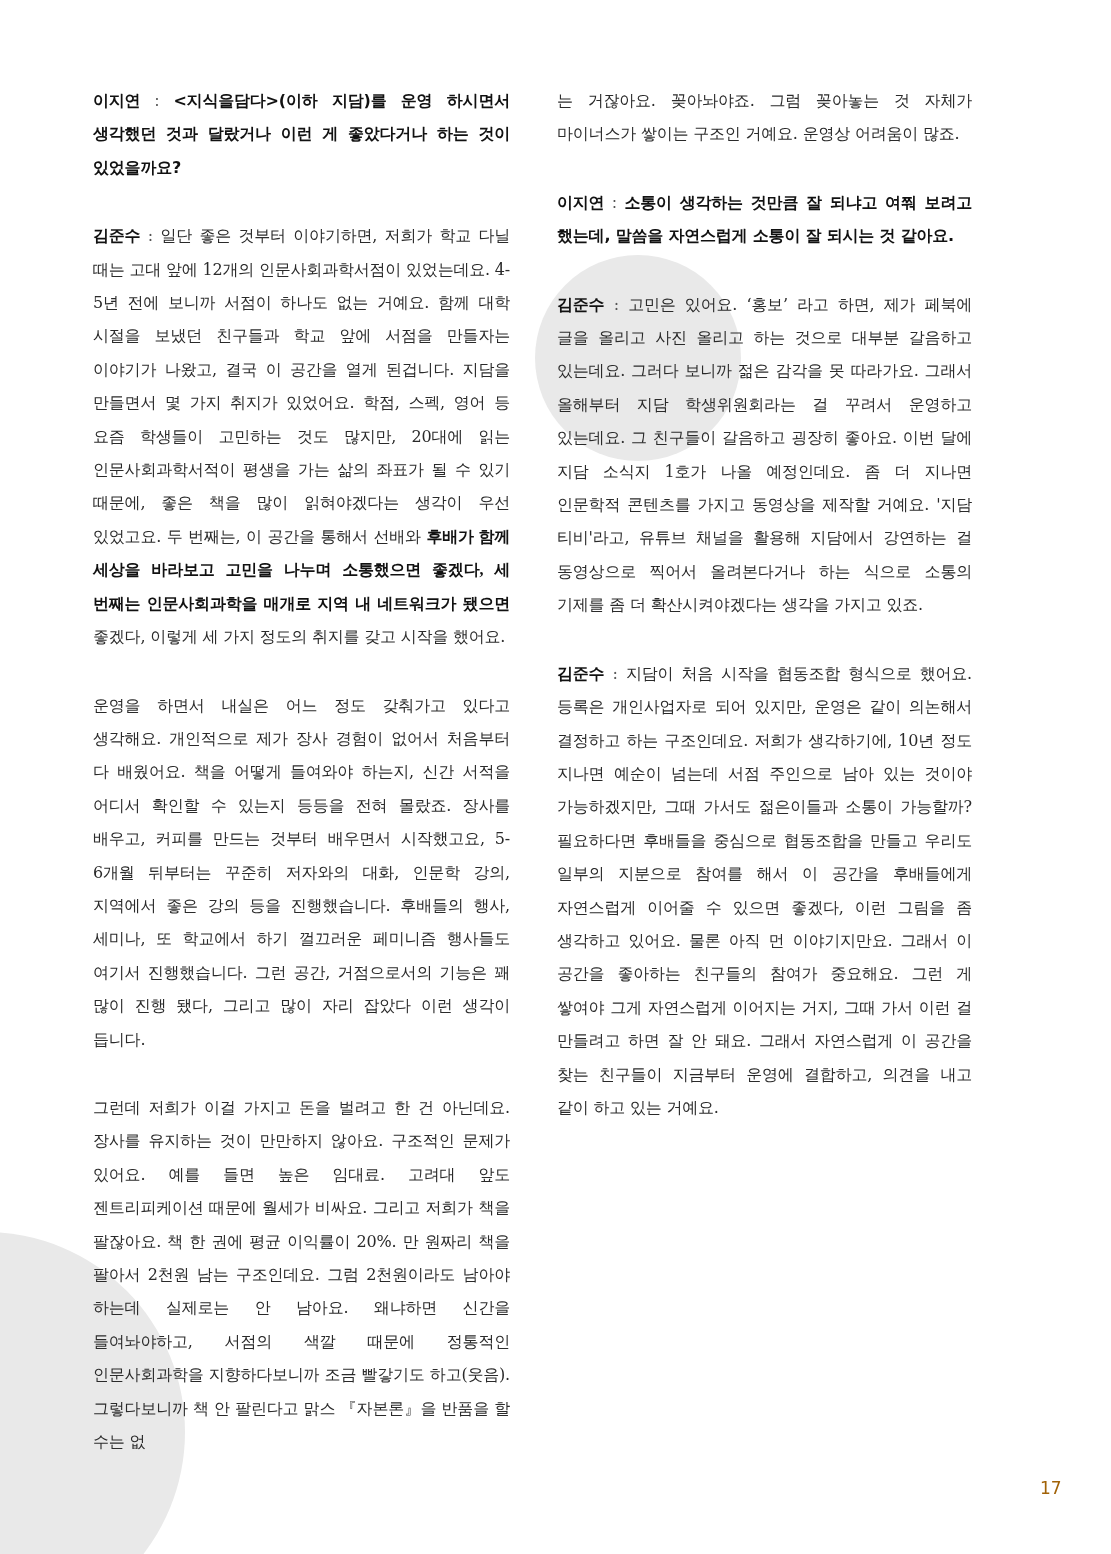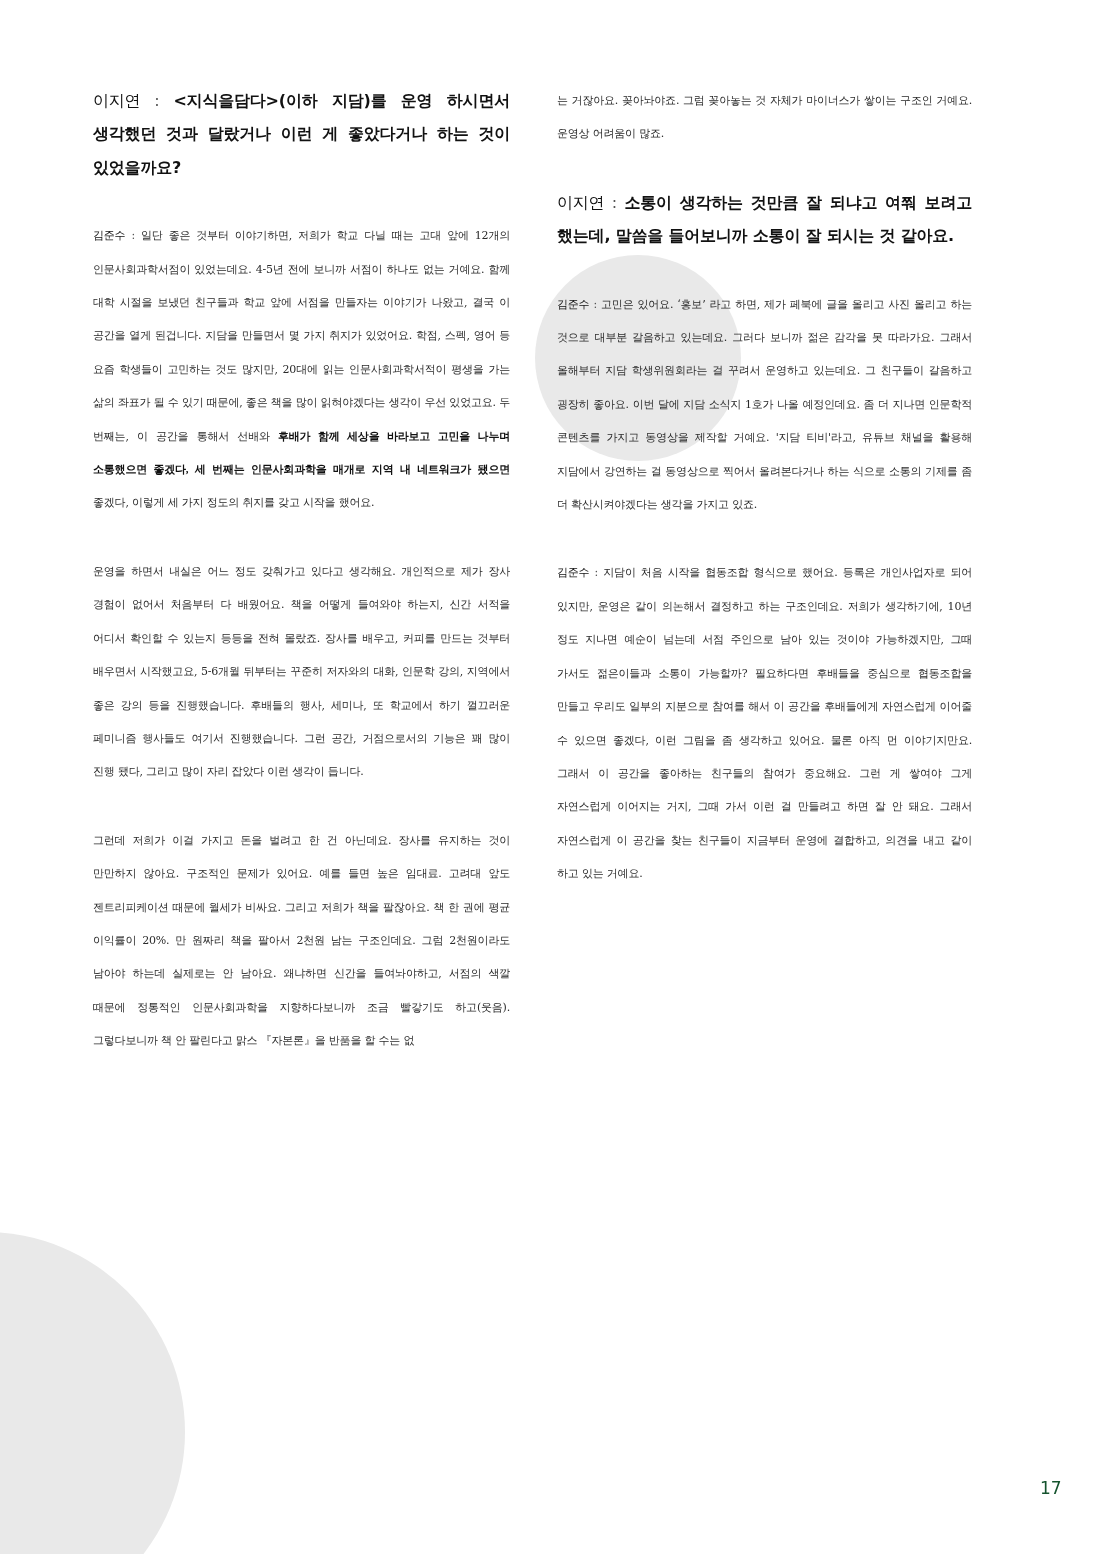--- a/index.html
+++ b/index.html
@@ -10,34 +10,34 @@
     color: #2a2a2a;
   }
   .circle { position: absolute; border-radius: 50%; background: #e9e9e9; z-index: 0; }
   .circle-top { left: 535px; top: 255px; width: 206px; height: 206px; }
   .circle-bottom { left: -215px; top: 1232px; width: 400px; height: 400px; }
   .col { position: absolute; top: 84px; z-index: 1; }
   .col-left { left: 93px; width: 417px; }
   .col-right { left: 557px; width: 415px; }
   .para {
     margin: 0 0 35px 0;
-    font-size: 11px;
+    font-size: 16px;
     line-height: 33.4px;
     text-align: justify;
     word-break: keep-all;
     letter-spacing: -0.2px;
   }
   .para.q { font-family: "DejaVu Sans", "Liberation Sans", sans-serif; font-weight: bold; color: #111; font-size: 16px; }
-  .speaker { font-family: "DejaVu Sans", "Liberation Sans", sans-serif; font-weight: normal; color: #111; margin-top: 24px; }
+  .speaker { font-family: "DejaVu Sans", "Liberation Sans", sans-serif; font-weight: bold; color: #111; margin-top: 24px; }
   .sep { font-weight: normal; color: #555; }
   .em { font-family: Liberation Serif, serif; font-weight: bold; color: #111; }
   .page-number {
     position: absolute; left: 1040px; top: 1478px;
     font-family: "DejaVu Sans", "Liberation Sans", sans-serif;
-    font-size: 17px; color: #14532d; z-index: 1;
+    font-size: 17px; color: #a16207; z-index: 1;
   }
 </style>
 </head>
 <body>
 
 <div class="circle circle-top"></div>
 <div class="circle circle-bottom"></div>
 
 <div class="col col-left">
   <p class="para q"><span class="speaker">이지연</span><span class="sep"> : </span><span>&lt;지식을담다&gt;(이하 지담)를 운영 하시면서 생각했던 것과 달랐거나 이런 게 좋았다거나 하는 것이 있었을까요?</span></p>
@@ -46,21 +46,21 @@
 
   <p class="para">운영을 하면서 내실은 어느 정도 갖춰가고 있다고 생각해요. 개인적으로 제가 장사 경험이 없어서 처음부터 다 배웠어요. 책을 어떻게 들여와야 하는지, 신간 서적을 어디서 확인할 수 있는지 등등을 전혀 몰랐죠. 장사를 배우고, 커피를 만드는 것부터 배우면서 시작했고요, 5-6개월 뒤부터는 꾸준히 저자와의 대화, 인문학 강의, 지역에서 좋은 강의 등을 진행했습니다. 후배들의 행사, 세미나, 또 학교에서 하기 껄끄러운 페미니즘 행사들도 여기서 진행했습니다. 그런 공간, 거점으로서의 기능은 꽤 많이 진행 됐다, 그리고 많이 자리 잡았다 이런 생각이 듭니다.</p>
 
   <p class="para">그런데 저희가 이걸 가지고 돈을 벌려고 한 건 아닌데요. 장사를 유지하는 것이 만만하지 않아요. 구조적인 문제가 있어요. 예를 들면 높은 임대료. 고려대 앞도 젠트리피케이션 때문에 월세가 비싸요. 그리고 저희가 책을 팔잖아요. 책 한 권에 평균 이익률이 20%. 만 원짜리 책을 팔아서 2천원 남는 구조인데요. 그럼 2천원이라도 남아야 하는데 실제로는 안 남아요. 왜냐하면 신간을 들여놔야하고, 서점의 색깔 때문에 정통적인 인문사회과학을 지향하다보니까 조금 빨갛기도 하고(웃음). 그렇다보니까 책 안 팔린다고 맑스 『자본론』을 반품을 할 수는 없</p>
 </div>
 
 <div class="col col-right">
   <p class="para">는 거잖아요. 꽂아놔야죠. 그럼 꽂아놓는 것 자체가 마이너스가 쌓이는 구조인 거예요. 운영상 어려움이 많죠.</p>
 
 
-  <p class="para q"><span class="speaker">이지연</span><span class="sep"> : </span><span>소통이 생각하는 것만큼 잘 되냐고 여쭤 보려고 했는데, 말씀을 들어보니까 소통이 잘 되시는 것 같아요.</span></p>
+  <p class="para q"><span class="speaker">이지연</span><span class="sep"> : </span><span>소통이 생각하는 것만큼 잘 되냐고 여쭤 보려고 했는데, 말씀을 자연스럽게 소통이 잘 되시는 것 같아요.</span></p>
 
   <p class="para"><span class="speaker">김준수</span><span class="sep"> : </span><span>고민은 있어요. ‘홍보’ 라고 하면, 제가 페북에 글을 올리고 사진 올리고 하는 것으로 대부분 갈음하고 있는데요. 그러다 보니까 젊은 감각을 못 따라가요. 그래서 올해부터 지담 학생위원회라는 걸 꾸려서 운영하고 있는데요. 그 친구들이 갈음하고 굉장히 좋아요. 이번 달에 지담 소식지 1호가 나올 예정인데요. 좀 더 지나면 인문학적 콘텐츠를 가지고 동영상을 제작할 거예요. '지담 티비'라고, 유튜브 채널을 활용해 지담에서 강연하는 걸 동영상으로 찍어서 올려본다거나 하는 식으로 소통의 기제를 좀 더 확산시켜야겠다는 생각을 가지고 있죠.</span></p>
 
 
   <p class="para"><span class="speaker">김준수</span><span class="sep"> : </span><span>지담이 처음 시작을 협동조합 형식으로 했어요. 등록은 개인사업자로 되어 있지만, 운영은 같이 의논해서 결정하고 하는 구조인데요. 저희가 생각하기에, 10년 정도 지나면 예순이 넘는데 서점 주인으로 남아 있는 것이야 가능하겠지만, 그때 가서도 젊은이들과 소통이 가능할까?  필요하다면 후배들을 중심으로 협동조합을 만들고 우리도 일부의 지분으로 참여를 해서 이 공간을 후배들에게 자연스럽게 이어줄 수 있으면 좋겠다, 이런 그림을 좀 생각하고 있어요. 물론 아직 먼 이야기지만요. 그래서 이 공간을 좋아하는 친구들의 참여가 중요해요. 그런 게 쌓여야 그게 자연스럽게 이어지는 거지, 그때 가서 이런 걸 만들려고 하면 잘 안 돼요. 그래서 자연스럽게 이 공간을 찾는 친구들이 지금부터 운영에 결합하고, 의견을 내고 같이 하고 있는 거예요.</span></p>
 </div>
 
 <div class="page-number">17</div>
 
 </body></html>

